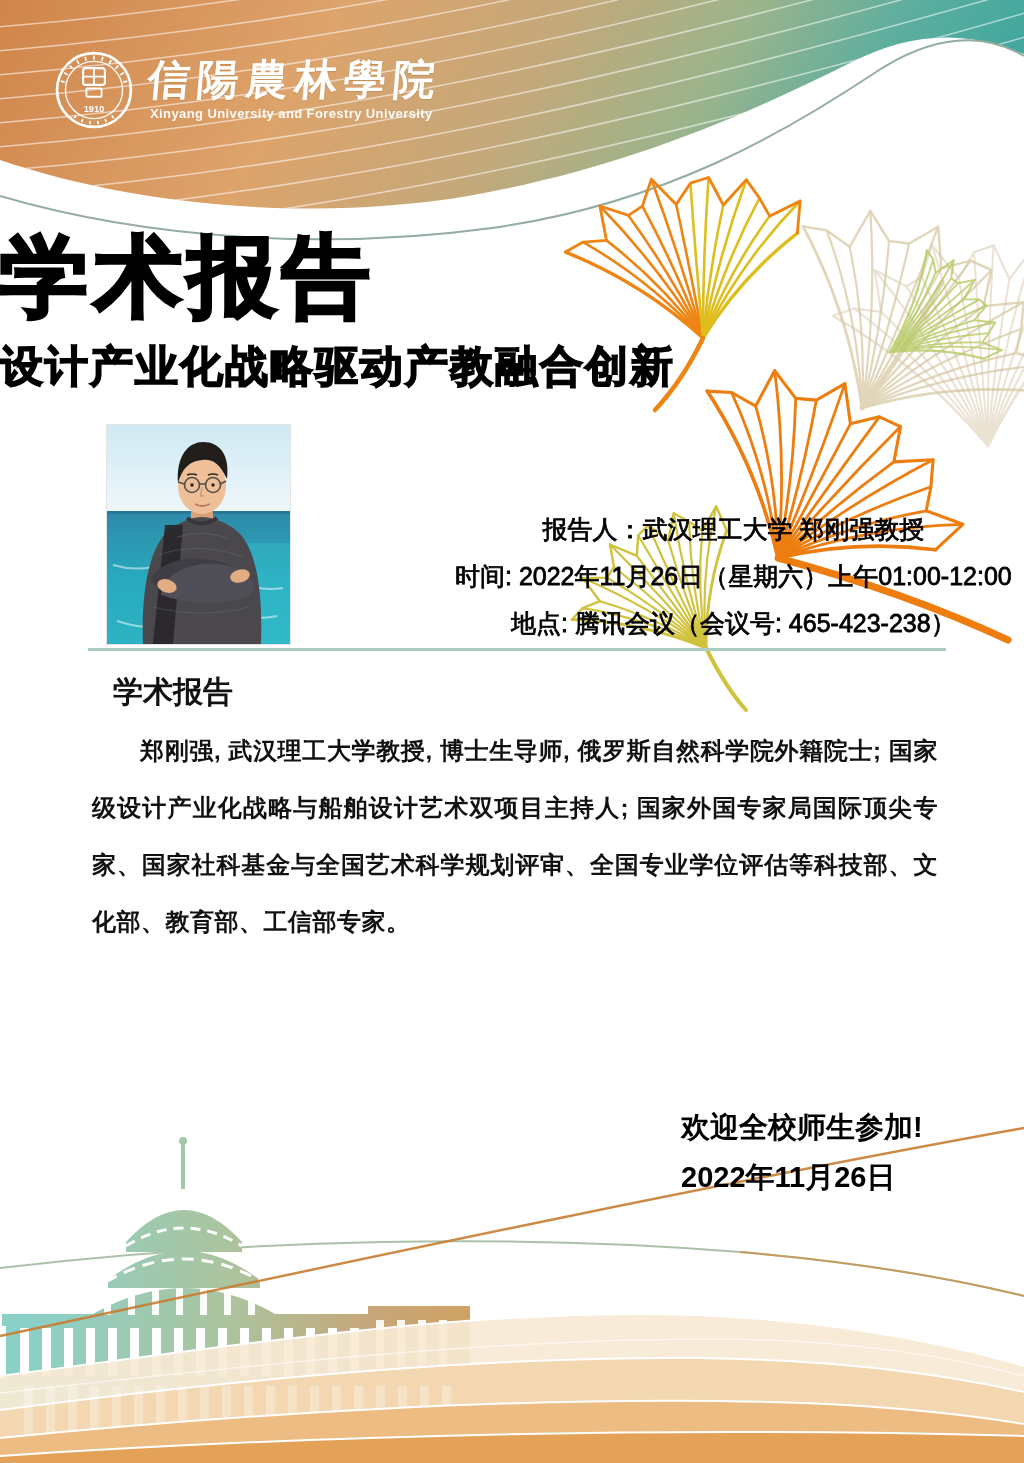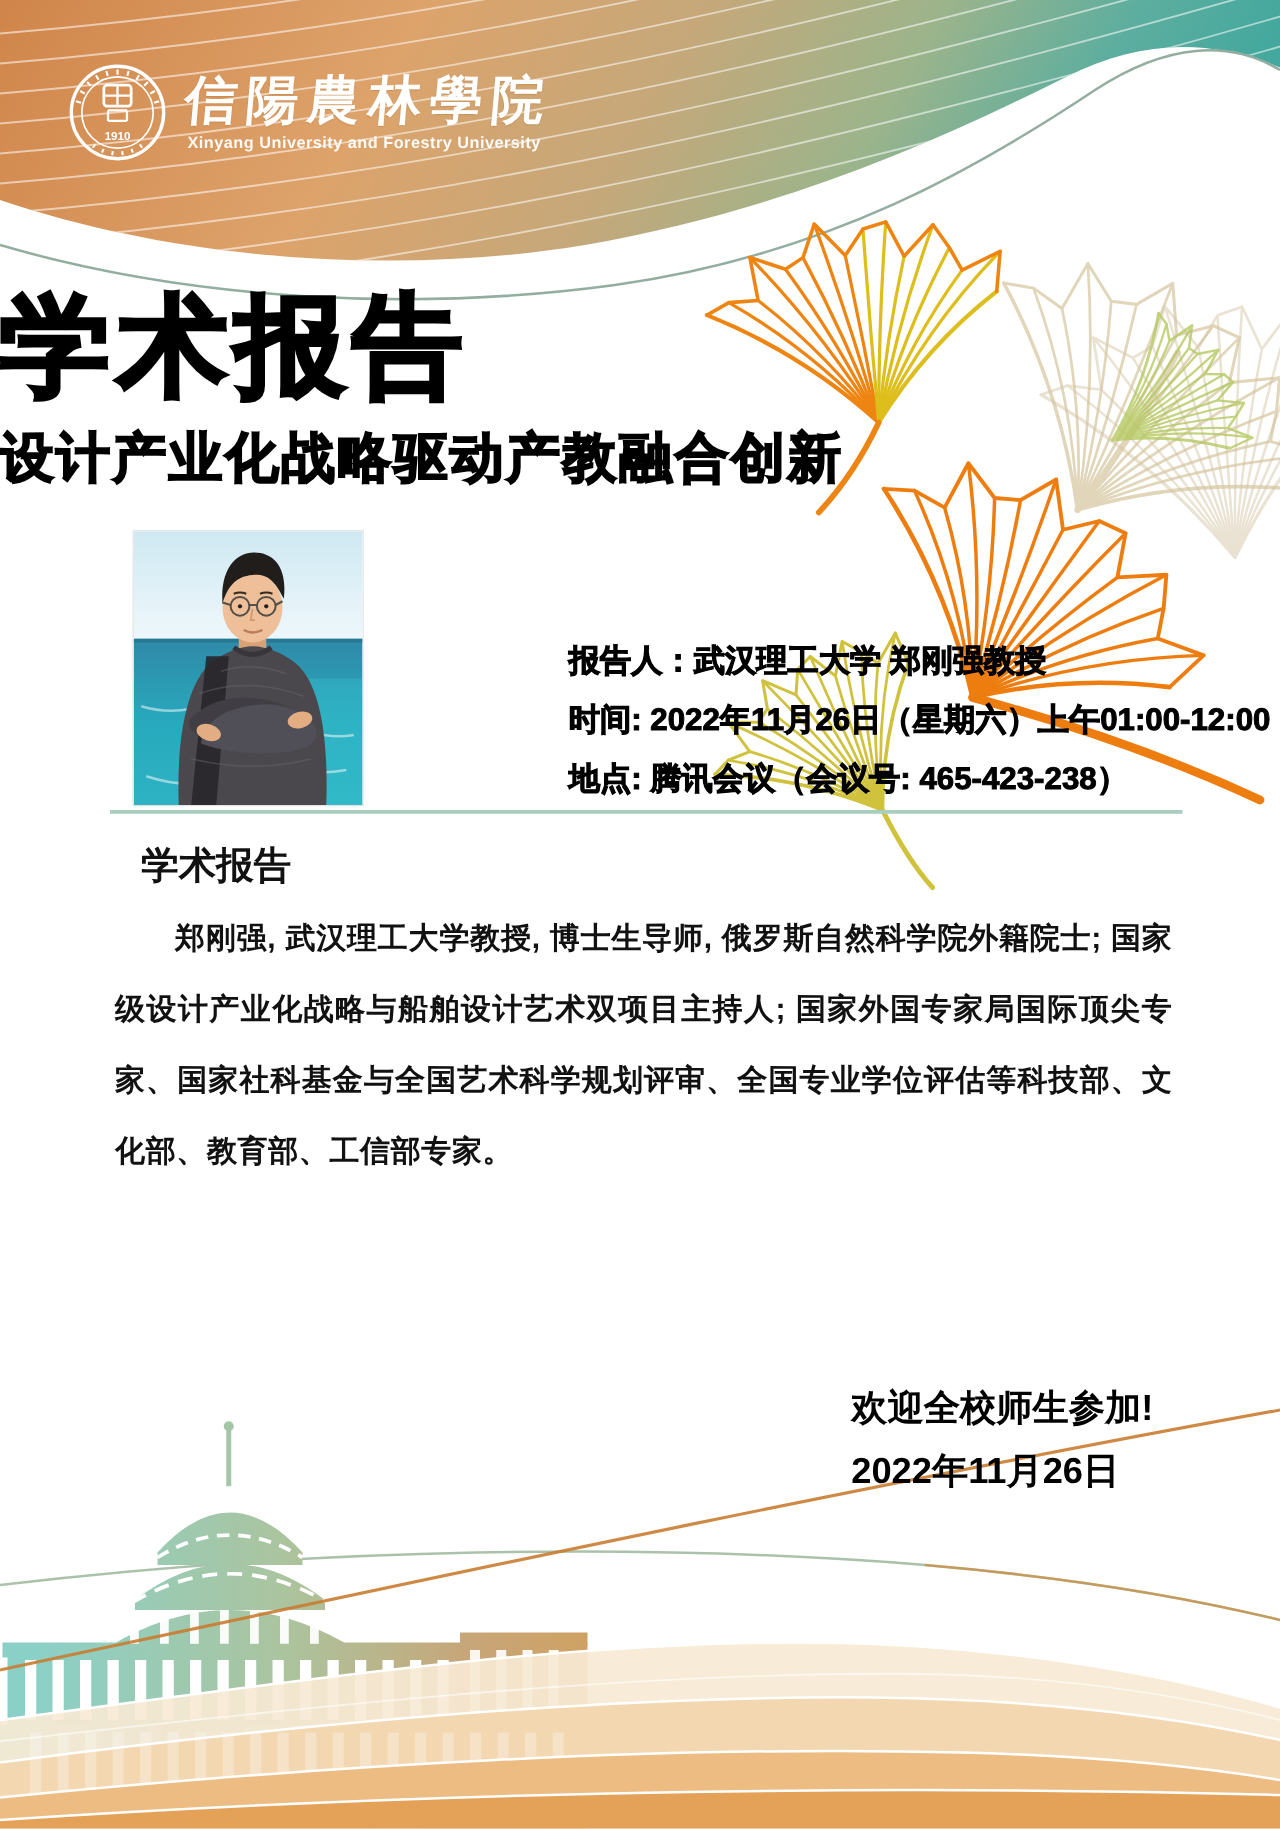--- a/index.html
+++ b/index.html
@@ -15,21 +15,21 @@
   #uni-en{position:absolute;left:98px;top:64px;width:480px;color:#fff;font-size:13px;font-weight:bold;letter-spacing:.4px;opacity:.95;}
   
   #deco-svg{position:absolute;left:556px;top:60px;z-index:1;}
   
   #title{position:absolute;left:0;top:218px;width:100%;margin:0;text-align:left;color:#000;
          font-size:88px;font-weight:900;letter-spacing:6px;-webkit-text-stroke:3px #000;z-index:2;}
   #subtitle{position:absolute;left:0;top:338px;width:100%;margin:0;text-align:left;color:#000;
          font-size:43px;font-weight:800;letter-spacing:2px;-webkit-text-stroke:1.6px #000;z-index:2;}
   
   #photo-svg{position:absolute;left:106px;top:424px;z-index:2;border:1px solid #e4e4e4;}
-  #info{position:absolute;left:455px;top:506px;z-index:2;color:#000;font-size:25px;font-weight:bold;
+  #info{position:absolute;left:455px;top:506px;z-index:2;color:#000;font-size:25px;font-weight:normal;text-align:center;
         -webkit-text-stroke:.8px #000;}
   .info-line{height:47px;line-height:47px;white-space:nowrap;}
   #divider{position:absolute;left:88px;top:648px;width:858px;height:3px;z-index:2;}
   
   #bio-heading{position:absolute;left:113px;top:672px;z-index:2;font-size:30px;font-weight:bold;color:#111;}
   #bio{position:absolute;left:92px;top:722px;width:846px;z-index:2;}
   #bio p{margin:0;font-size:24px;line-height:57px;text-align:justify;text-indent:2em;color:#111;
          font-weight:600;letter-spacing:.5px;}
   
   #footer-text{position:absolute;left:681px;top:1102px;z-index:3;font-size:29px;color:#000;font-weight:600;}

